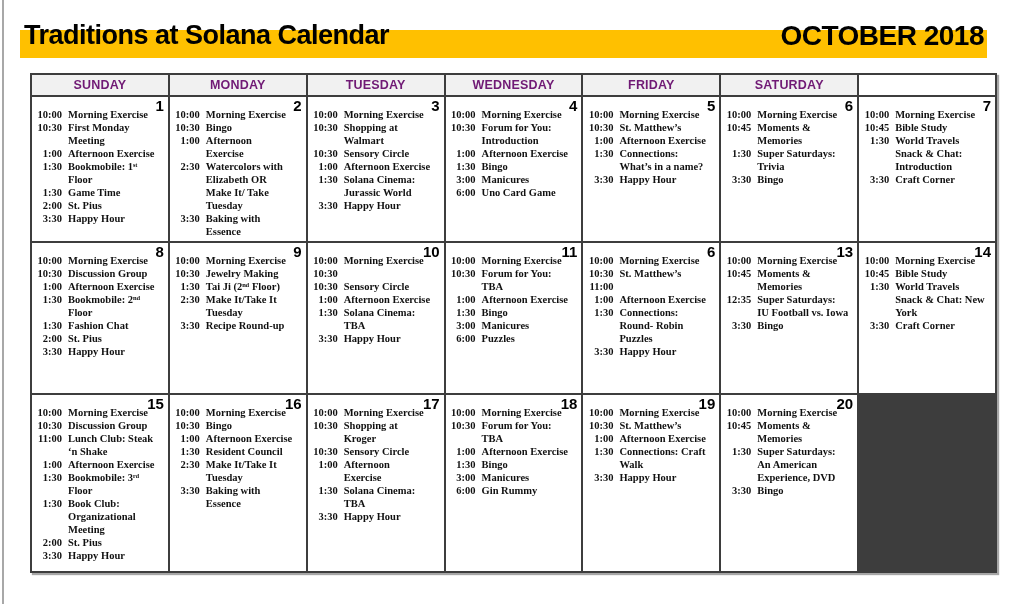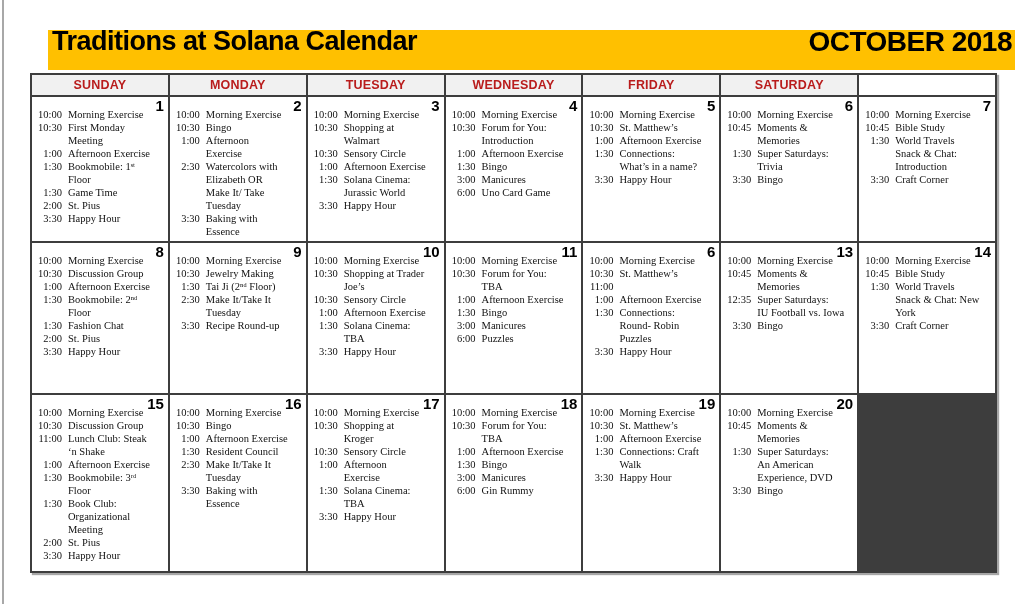--- a/index.html
+++ b/index.html
@@ -6,37 +6,37 @@
     --accent:#FFC000;
     --weekday-bg:#F1F1F1;
     --grid:#3D3D3D;
   }
   *{margin:0;padding:0;box-sizing:border-box;}
   html,body{width:1024px;height:604px;background:#ffffff;overflow:hidden;
     font-family:"Liberation Sans",sans-serif;}
   body{position:relative;}
   .page-edge{position:absolute;left:2px;top:0;bottom:0;width:2px;background:#a8a8a8;}
 
-  .titlebar{position:absolute;left:48px;top:30px;width:967px;height:40px;
+  .titlebar{position:absolute;left:20px;top:30px;width:967px;height:28px;
     background:var(--accent);display:flex;align-items:center;justify-content:space-between;
     padding:0 3px 17px 4px;}
   .title{font-size:27px;font-weight:700;letter-spacing:-0.5px;color:#000;}
   .month{font-size:28px;font-weight:700;letter-spacing:-0.5px;color:#000;text-align:center;}
 
   .calendar{position:absolute;left:30px;top:73px;width:967px;height:500px;
     background:var(--grid);border:2px solid var(--grid);
     display:grid;grid-template-columns:repeat(7,1fr);
     grid-template-rows:20px 144px 150px auto;gap:2px;
     box-shadow:2px 2px 1px rgba(0,0,0,0.35);}
   .hcell{background:var(--weekday-bg);display:flex;align-items:center;justify-content:center;}
-  .hcell span{font-size:12.5px;font-weight:700;color:#b91c1c;letter-spacing:0.2px;}
+  .hcell span{font-size:12.5px;font-weight:700;color:#701a75;letter-spacing:0.2px;}
 
   .daycell{background:#ffffff;position:relative;padding:1px 2px;overflow:hidden;}
   .daynum{position:absolute;top:0;right:4px;font-size:15px;font-weight:700;color:#000;}
-  .events{padding-top:10px;}
+  .events{padding-top:10px;font-weight:bold;}
   .event{display:flex;align-items:flex-start;
     font-family:"Liberation Serif",serif;font-size:10.5px;line-height:13px;color:#111;}
   .event .time{flex:0 0 28px;text-align:right;white-space:nowrap;}
   .event .text{flex:1;margin-left:6px;white-space:pre-line;}
 </style>
 </head>
 <body>
 
 <div class="page-edge"></div>
 
@@ -327,22 +327,20 @@
     </div>
     <div class="daycell">
       <span class="daynum">10</span>
       <div class="events">
         <div class="event">
           <span class="time">10:00</span>
           <span class="text">Morning Exercise</span>
         </div>
         <div class="event">
           <span class="time">10:30</span>
-          <span class="text">Shopping at Trader
-Joe’s</span>
         </div>
         <div class="event">
           <span class="time">10:30</span>
           <span class="text">Sensory Circle</span>
         </div>
         <div class="event">
           <span class="time">1:00</span>
           <span class="text">Afternoon Exercise</span>
         </div>
         <div class="event">

